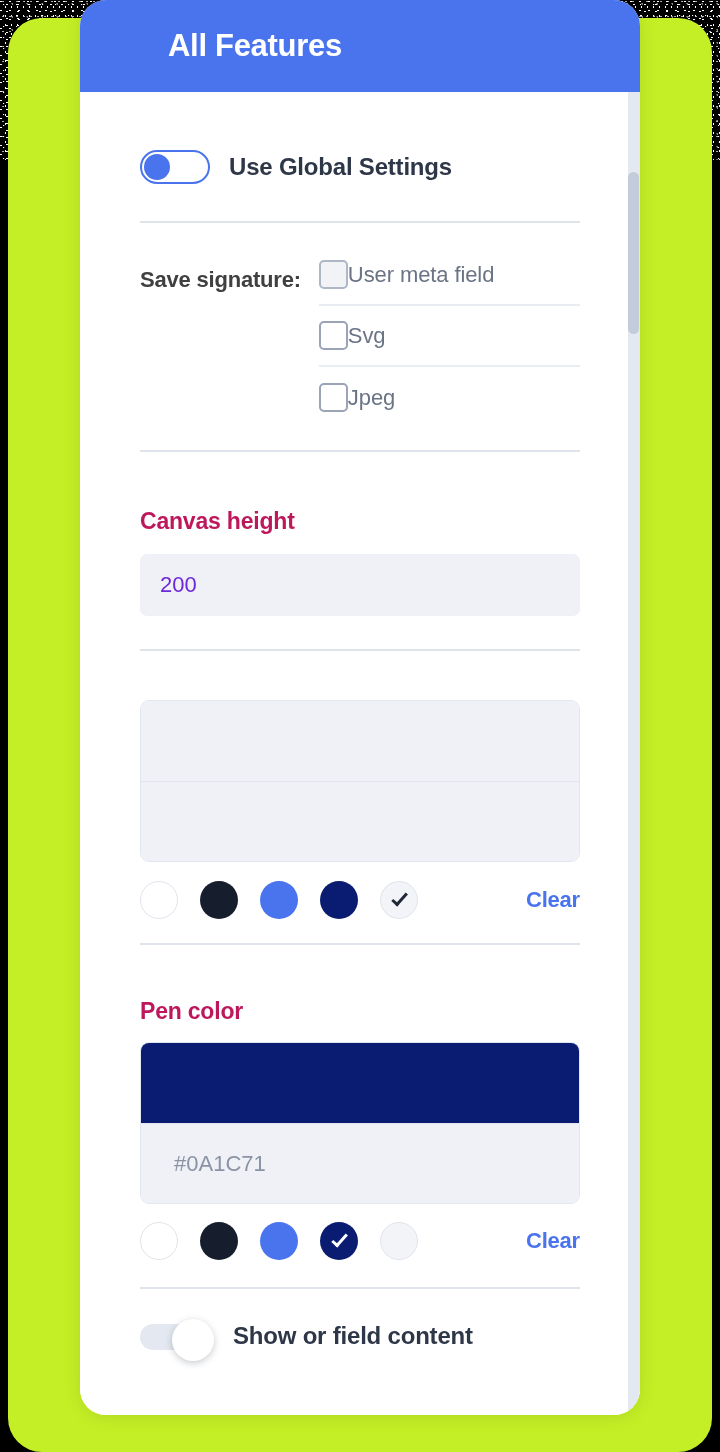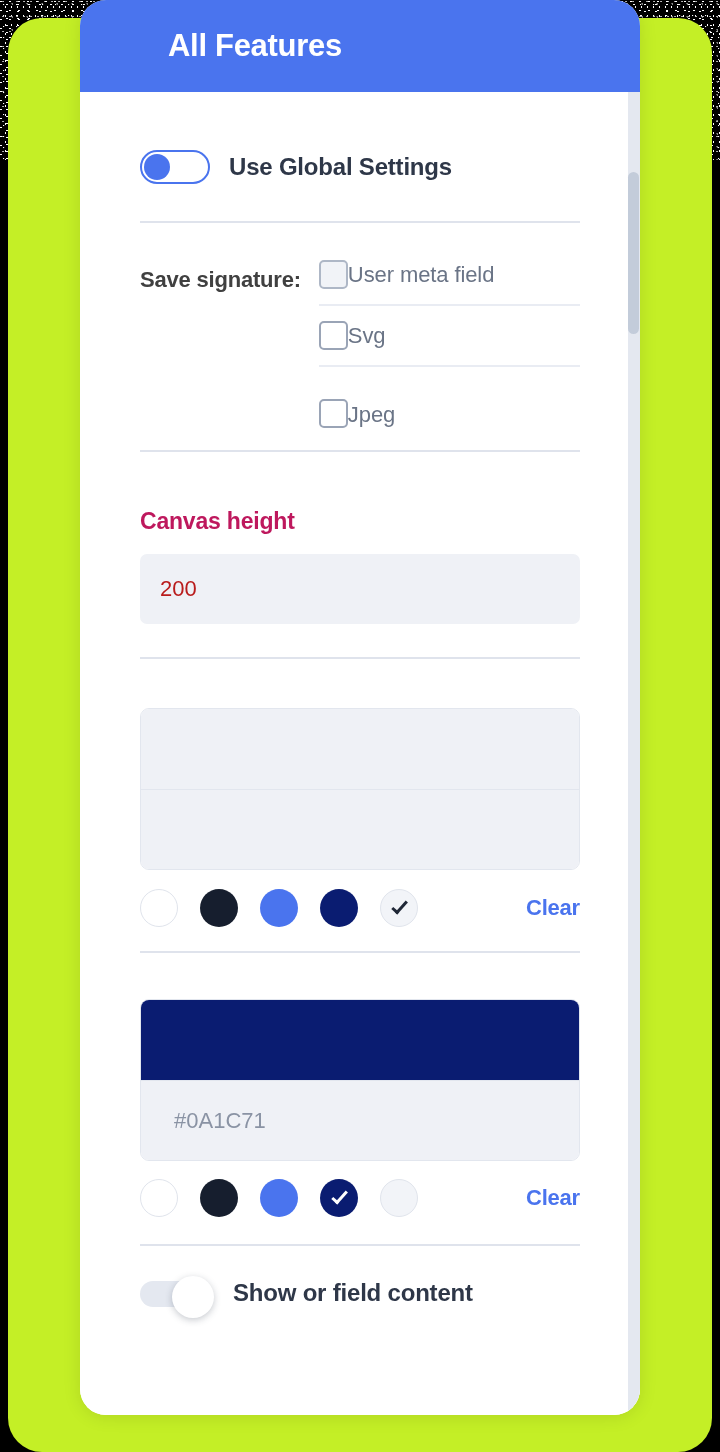--- a/index.html
+++ b/index.html
@@ -105,21 +105,21 @@
   .sig-block { display: flex; align-items: flex-start; }
   .sig-label {
     font-size: 22px; font-weight: 700; color: #404040;
     padding-top: 22px; white-space: nowrap; letter-spacing: -0.2px;
   }
   .sig-list { flex: 1; margin-left: 18px; }
   .sig-item {
     display: flex; align-items: center; 
     height: 61px; border-bottom: 2px solid #E9ECF3;
   }
-  .sig-item:last-child { border-bottom: none; align-items: flex-end; }
+  .sig-item:last-child { border-bottom: none; }
 
   .cbox {
     width: 29px; height: 29px; border-radius: 5px;
     border: 2px solid #9AA4B6; background: #fff;
     flex: none; position: relative;
   }
   .cbox.disabled { border-color: #AEB7C6; background: #F1F3F7; }
   .cbox.checked { background: #4A74EE; border-color: #4A74EE; }
   .cbox.checked::after {
     content: ""; position: absolute;
@@ -127,23 +127,23 @@
     border: solid #fff; border-width: 0 3.5px 3.5px 0;
     transform: rotate(42deg);
   }
   .cbox-text { font-size: 22px; color: #6A7486; letter-spacing: -0.1px; }
 
   
   .section-title {
     font-size: 23px; font-weight: 700; color: #be185d; letter-spacing: -0.2px; margin-top: 24px;
   }
   .text-field {
-    height: 70px; background: #EFF1F6; border-radius: 7px;
+    height: 62px; background: #EFF1F6; border-radius: 7px;
     display: flex; align-items: center; padding-left: 20px;
-    font-size: 22px; color: #b91c1c;
+    font-size: 22px; color: #6d28d9;
   }
 
   
   .color-box {
     border: 1.5px solid #E2E6EE; border-radius: 9px; overflow: hidden;
   }
   .color-preview { height: 80px; }
   .color-value {
     height: 80px; background: #EFF1F6;
     display: flex; align-items: center; padding-left: 33px;
@@ -248,20 +248,21 @@
           <span class="swatch" style="background: rgb(242, 244, 248); border: 1.5px solid rgb(224, 228, 236);">
             <span class="chk" style="border-color: rgb(31, 39, 54);"></span>
           </span>
           <span class="clear-link">Clear</span>
       </div>
 
       <div style="height:24px"></div>
       <div class="divider"></div>
       <div style="height:29px"></div>
 
+      <div class="section-title">Pen color</div>
       <div style="height:17px"></div>
       <div class="color-box">
         <div class="color-preview" id="pen-preview" style="background: rgb(10, 28, 113);"></div>
         <div class="color-value">#0A1C71</div>
       </div>
       <div style="height:18px"></div>
       <div class="swatch-row" id="pen-swatches">
         <span class="swatch" style="background: rgb(255, 255, 255); border: 1.5px solid rgb(224, 228, 236);"></span>
           <span class="swatch" style="background: rgb(22, 30, 46);"></span>
           <span class="swatch" style="background: rgb(74, 116, 238);"></span>

